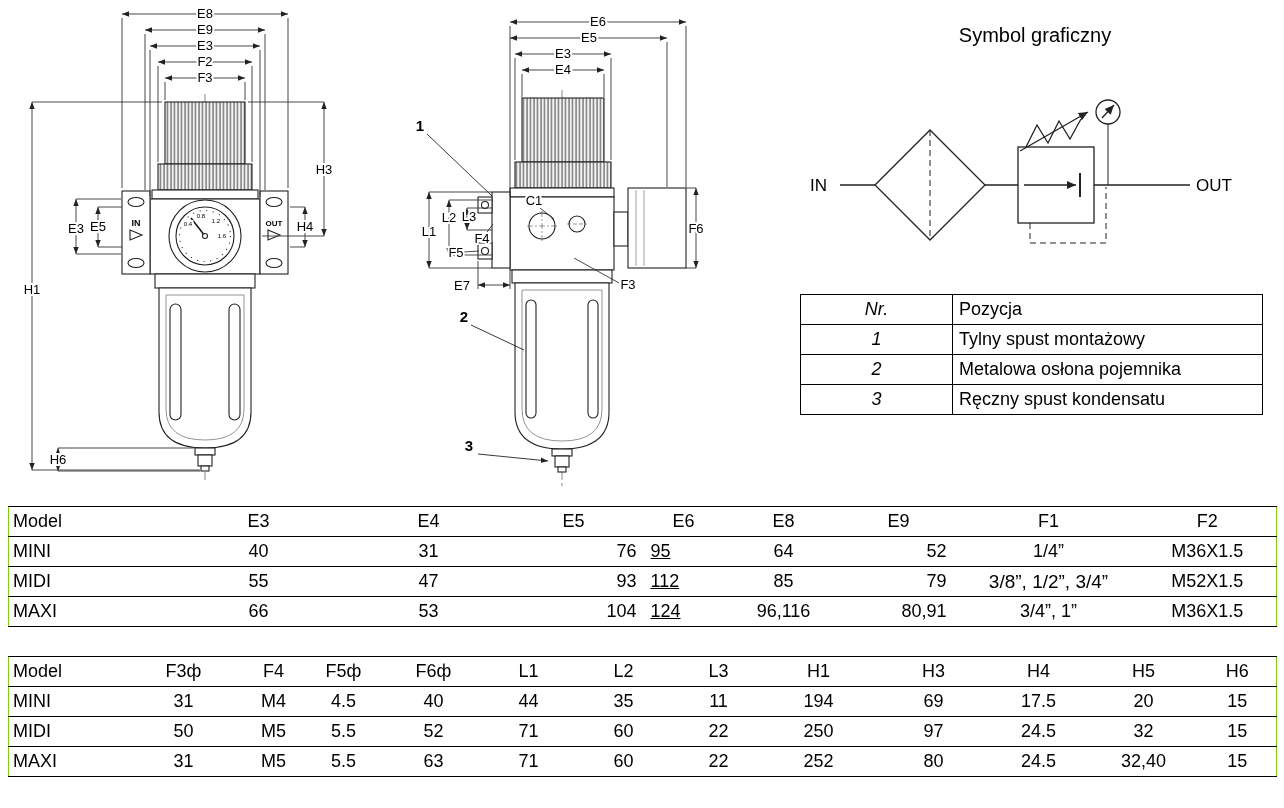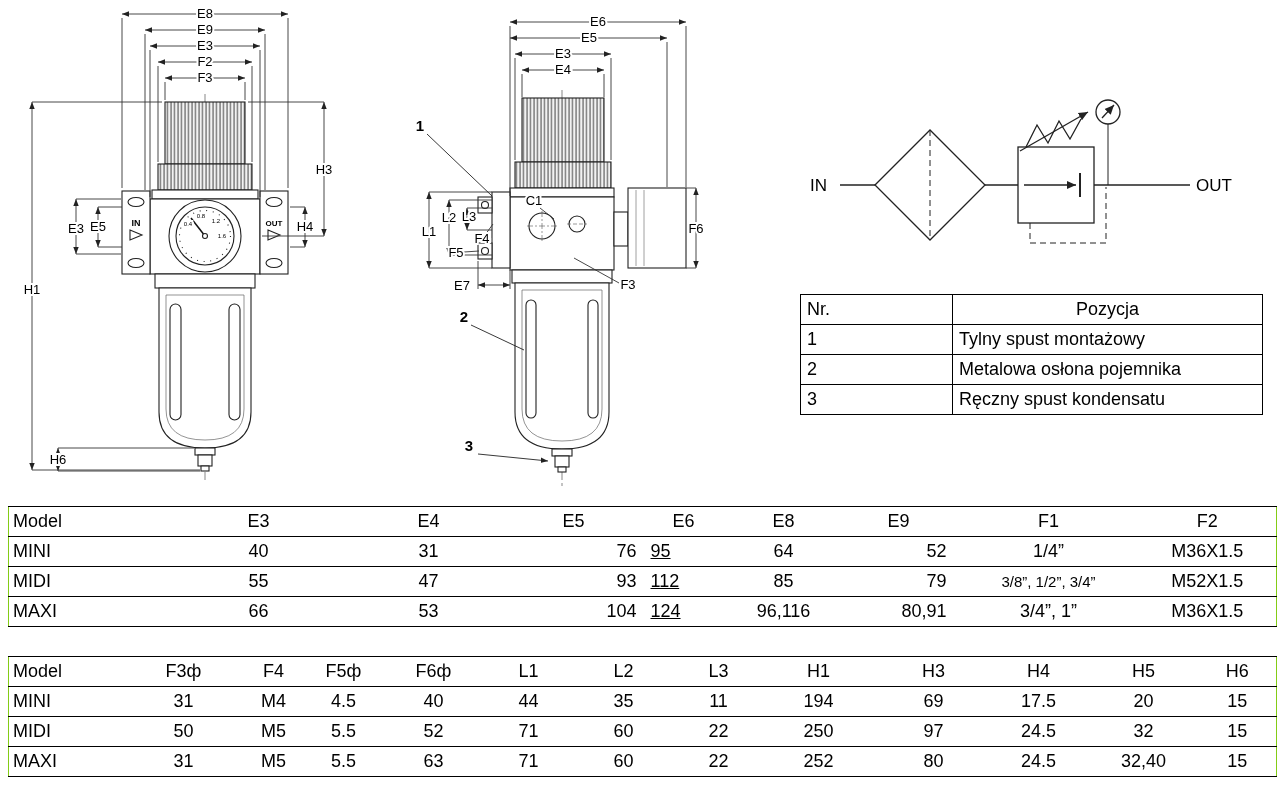--- a/index.html
+++ b/index.html
@@ -27,39 +27,39 @@
   .inout { font-size:17px; }
 
   .symbol-title { position:absolute; left:900px; top:24px; width:270px; text-align:center;
                   font-size:20px; }
 
   
   .parts { position:absolute; left:800px; top:294px; border-collapse:collapse; font-size:18px;
            table-layout:fixed; }
   .parts th,.parts td { border:1px solid #000; height:30px; padding:0 6px; font-weight:normal;
                         white-space:nowrap; overflow:hidden; }
-  .parts .nr { width:152px; text-align:left; }
+  .parts .nr { width:152px; text-align:center;font-style:italic; }
   .parts .poz { width:310px; text-align:left; }
-  .parts thead .poz { text-align:center; }
+  .parts thead .poz { }
 
   
   table.dims { position:absolute; border-collapse:collapse; table-layout:fixed; font-size:18px;
                border:1px solid #84cc16; }
   table.dims th, table.dims td { border-bottom:1px solid #000; border-top:1px solid #000;
                height:30px; text-align:center; padding:0 3px; font-weight:normal;
                white-space:nowrap; overflow:hidden; }
   .t1 { left:8px; top:506px; width:1268px; }
   .t2 { left:8px; top:656px; width:1268px; }
   .t2 th,.t2 td { height:33px; }
   .t1 th:first-child,.t1 td:first-child,.t2 th:first-child,.t2 td:first-child
       { text-align:left; padding-left:4px; }
   .t1 td:nth-child(4) { text-align:right; padding-right:2px; }
   .t1 td:nth-child(5) { text-align:left; padding-left:12px;text-decoration:underline; }
   .t1 td:nth-child(7) { text-align:right; padding-right:12px; }
-  .t1 tbody tr:nth-child(2) td:nth-child(8) { font-size:15px; }
+  .t1 tbody tr:nth-child(2) td:nth-child(8) { font-size:19px; }
 </style>
 </head>
 <body>
 
 <div class="page">
 
   <svg width="345" height="492" viewBox="0 0 345 492" style="position:absolute;left:2px;top:2px;">
     <defs>
       <marker id="ar1" viewBox="0 0 10 10" refX="9" refY="5" markerWidth="9" markerHeight="9" orient="auto-start-reverse">
           <path d="M0,1.5 L9,5 L0,8.5 z" fill="#222"></path>
@@ -257,20 +257,21 @@
     <g>
       <text class="callout" x="48" y="131">1</text>
       <line class="leader" x1="55" y1="134" x2="120" y2="196"></line>
       <text class="callout" x="92" y="322">2</text>
       <line class="leader" x1="99" y1="325" x2="152" y2="350"></line>
       <text class="callout" x="97" y="451">3</text>
       <line class="leader" x1="106" y1="454" x2="176" y2="461" marker-end="url(#ar2)"></line>
     </g>
   </svg>
 
+  <div class="symbol-title">Symbol graficzny</div>
 
   <svg width="480" height="185" viewBox="0 0 480 185" style="position:absolute;left:790px;top:85px;">
     <defs>
       <marker id="ar3" viewBox="0 0 10 10" refX="9" refY="5" markerWidth="8" markerHeight="8" orient="auto-start-reverse">
           <path d="M0,1 L9,5 L0,9 z" fill="#222"></path>
         </marker>
     </defs>
     <text class="inout" x="20" y="106">IN</text>
     <line class="sym" x1="50" y1="100" x2="85" y2="100"></line>
     <polygon class="sym" points="85,100 140,45 195,100 140,155" fill="#fff"></polygon>

